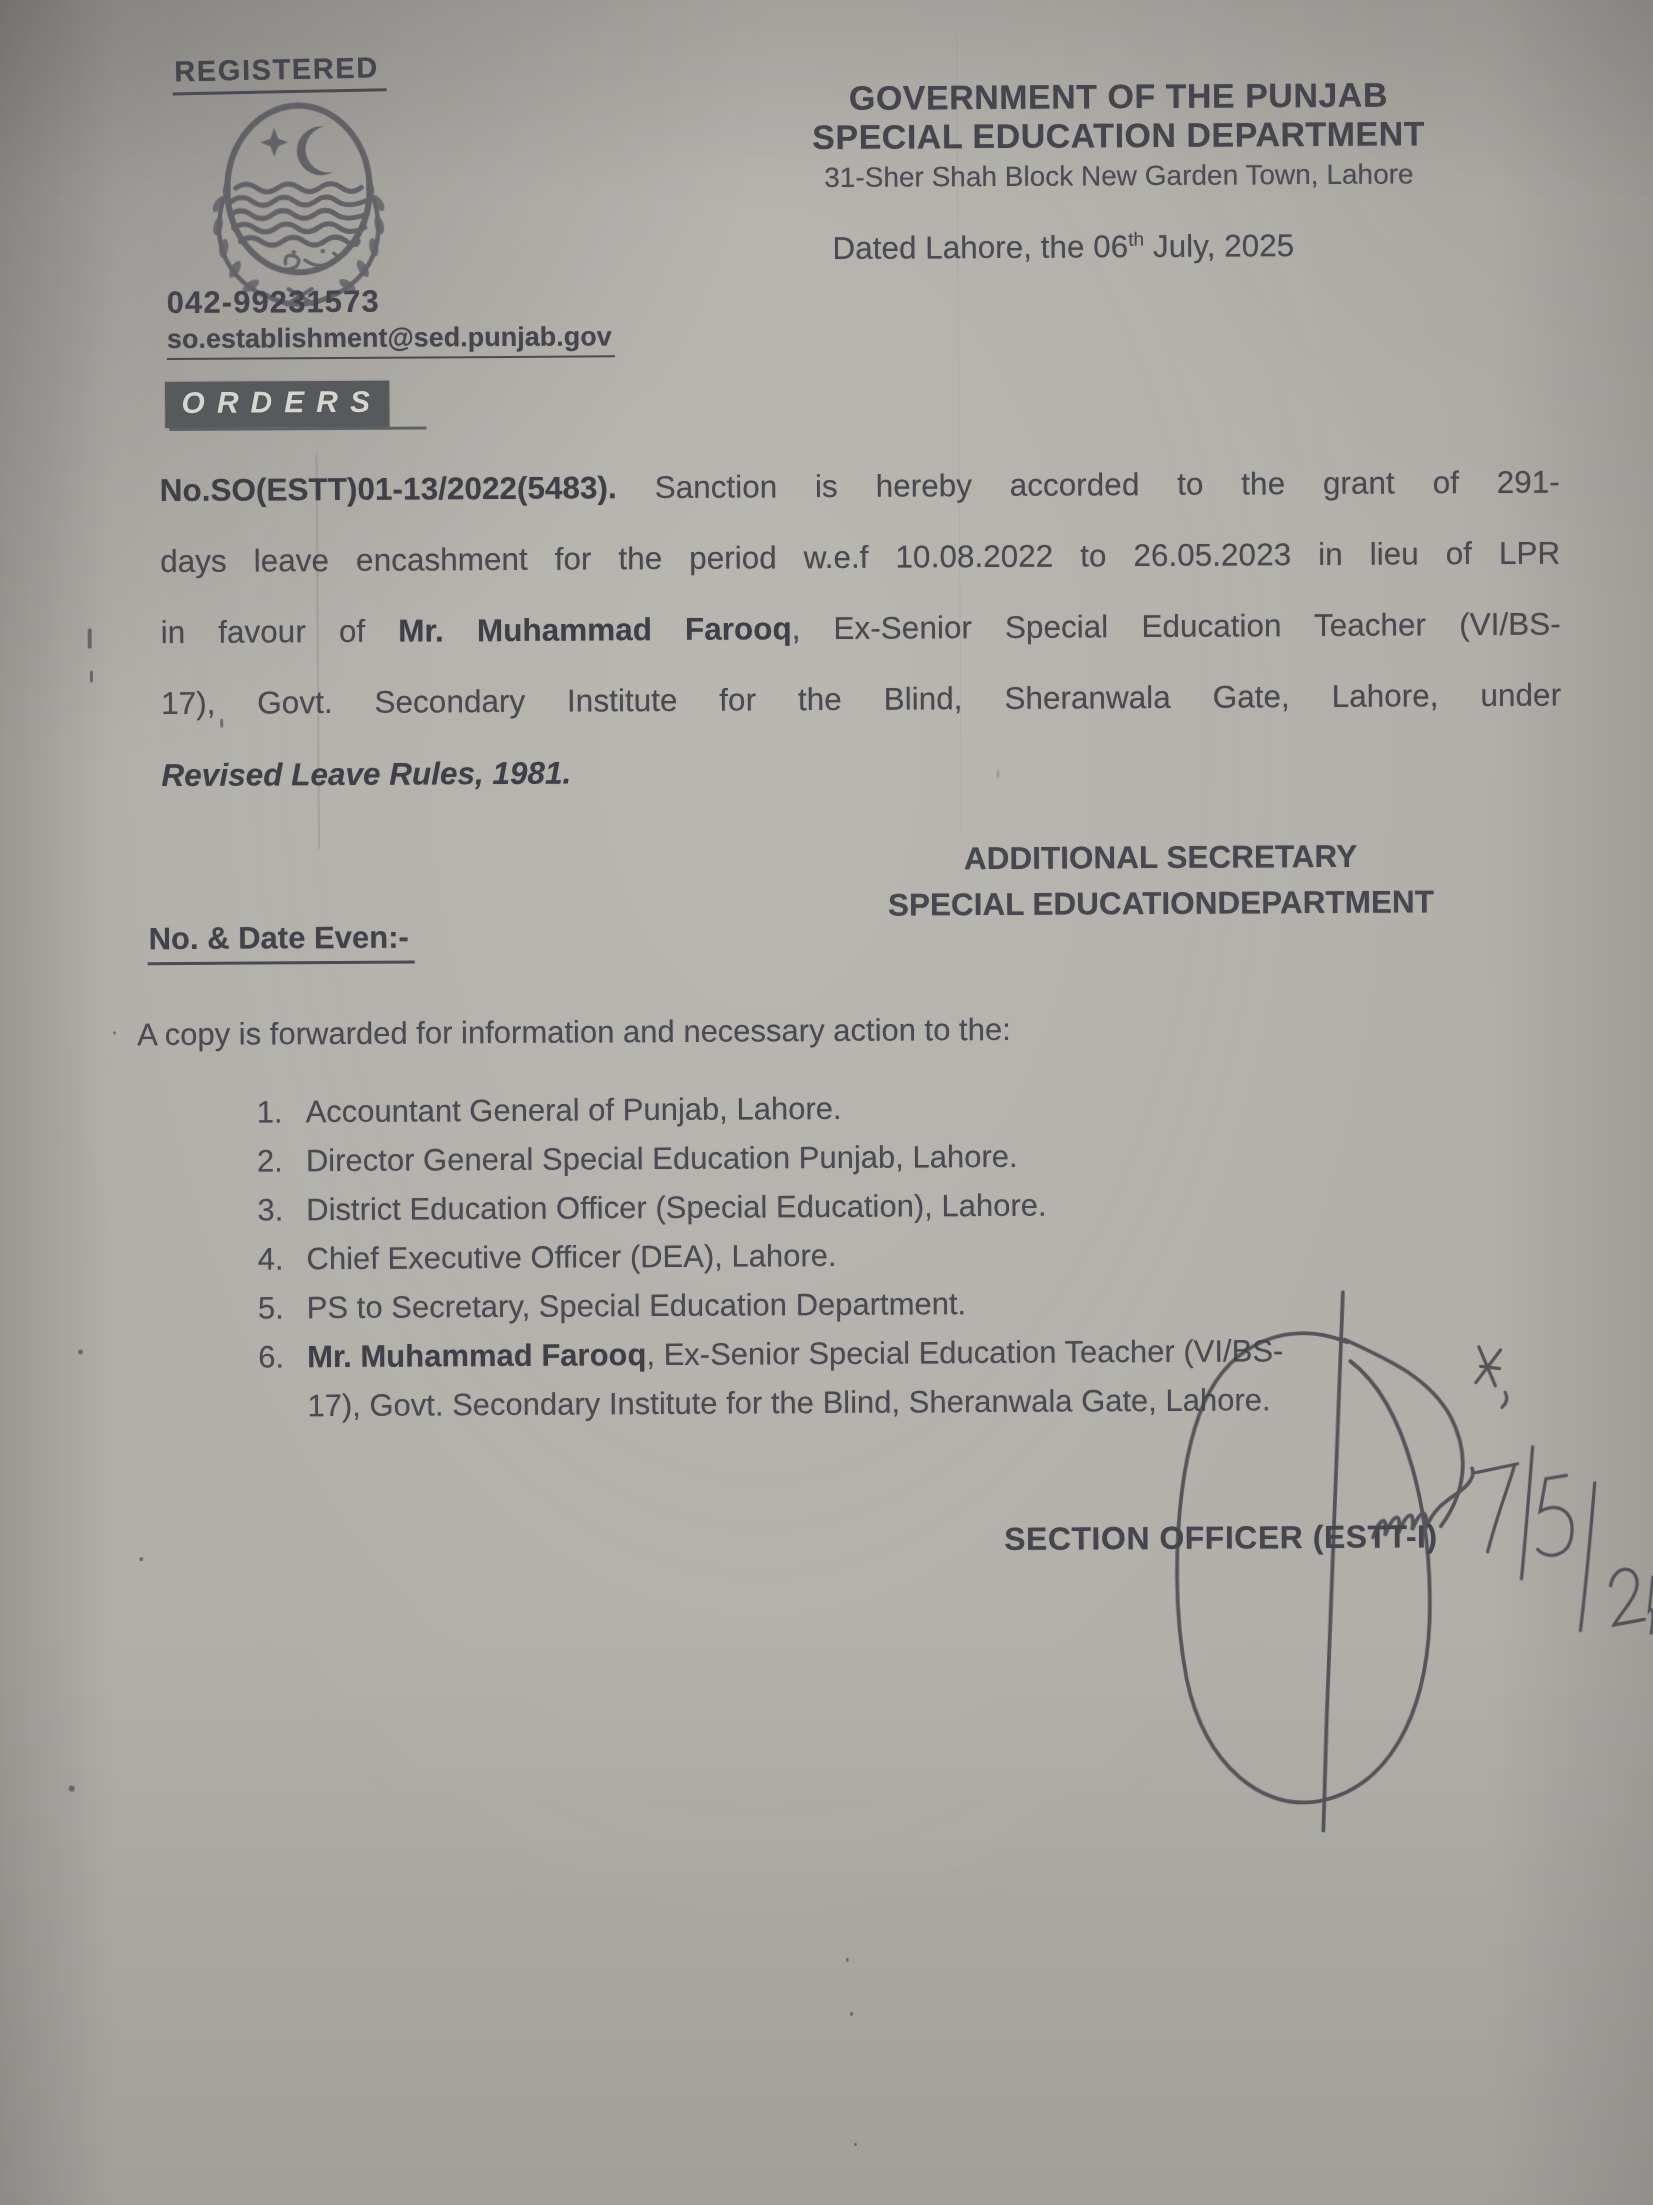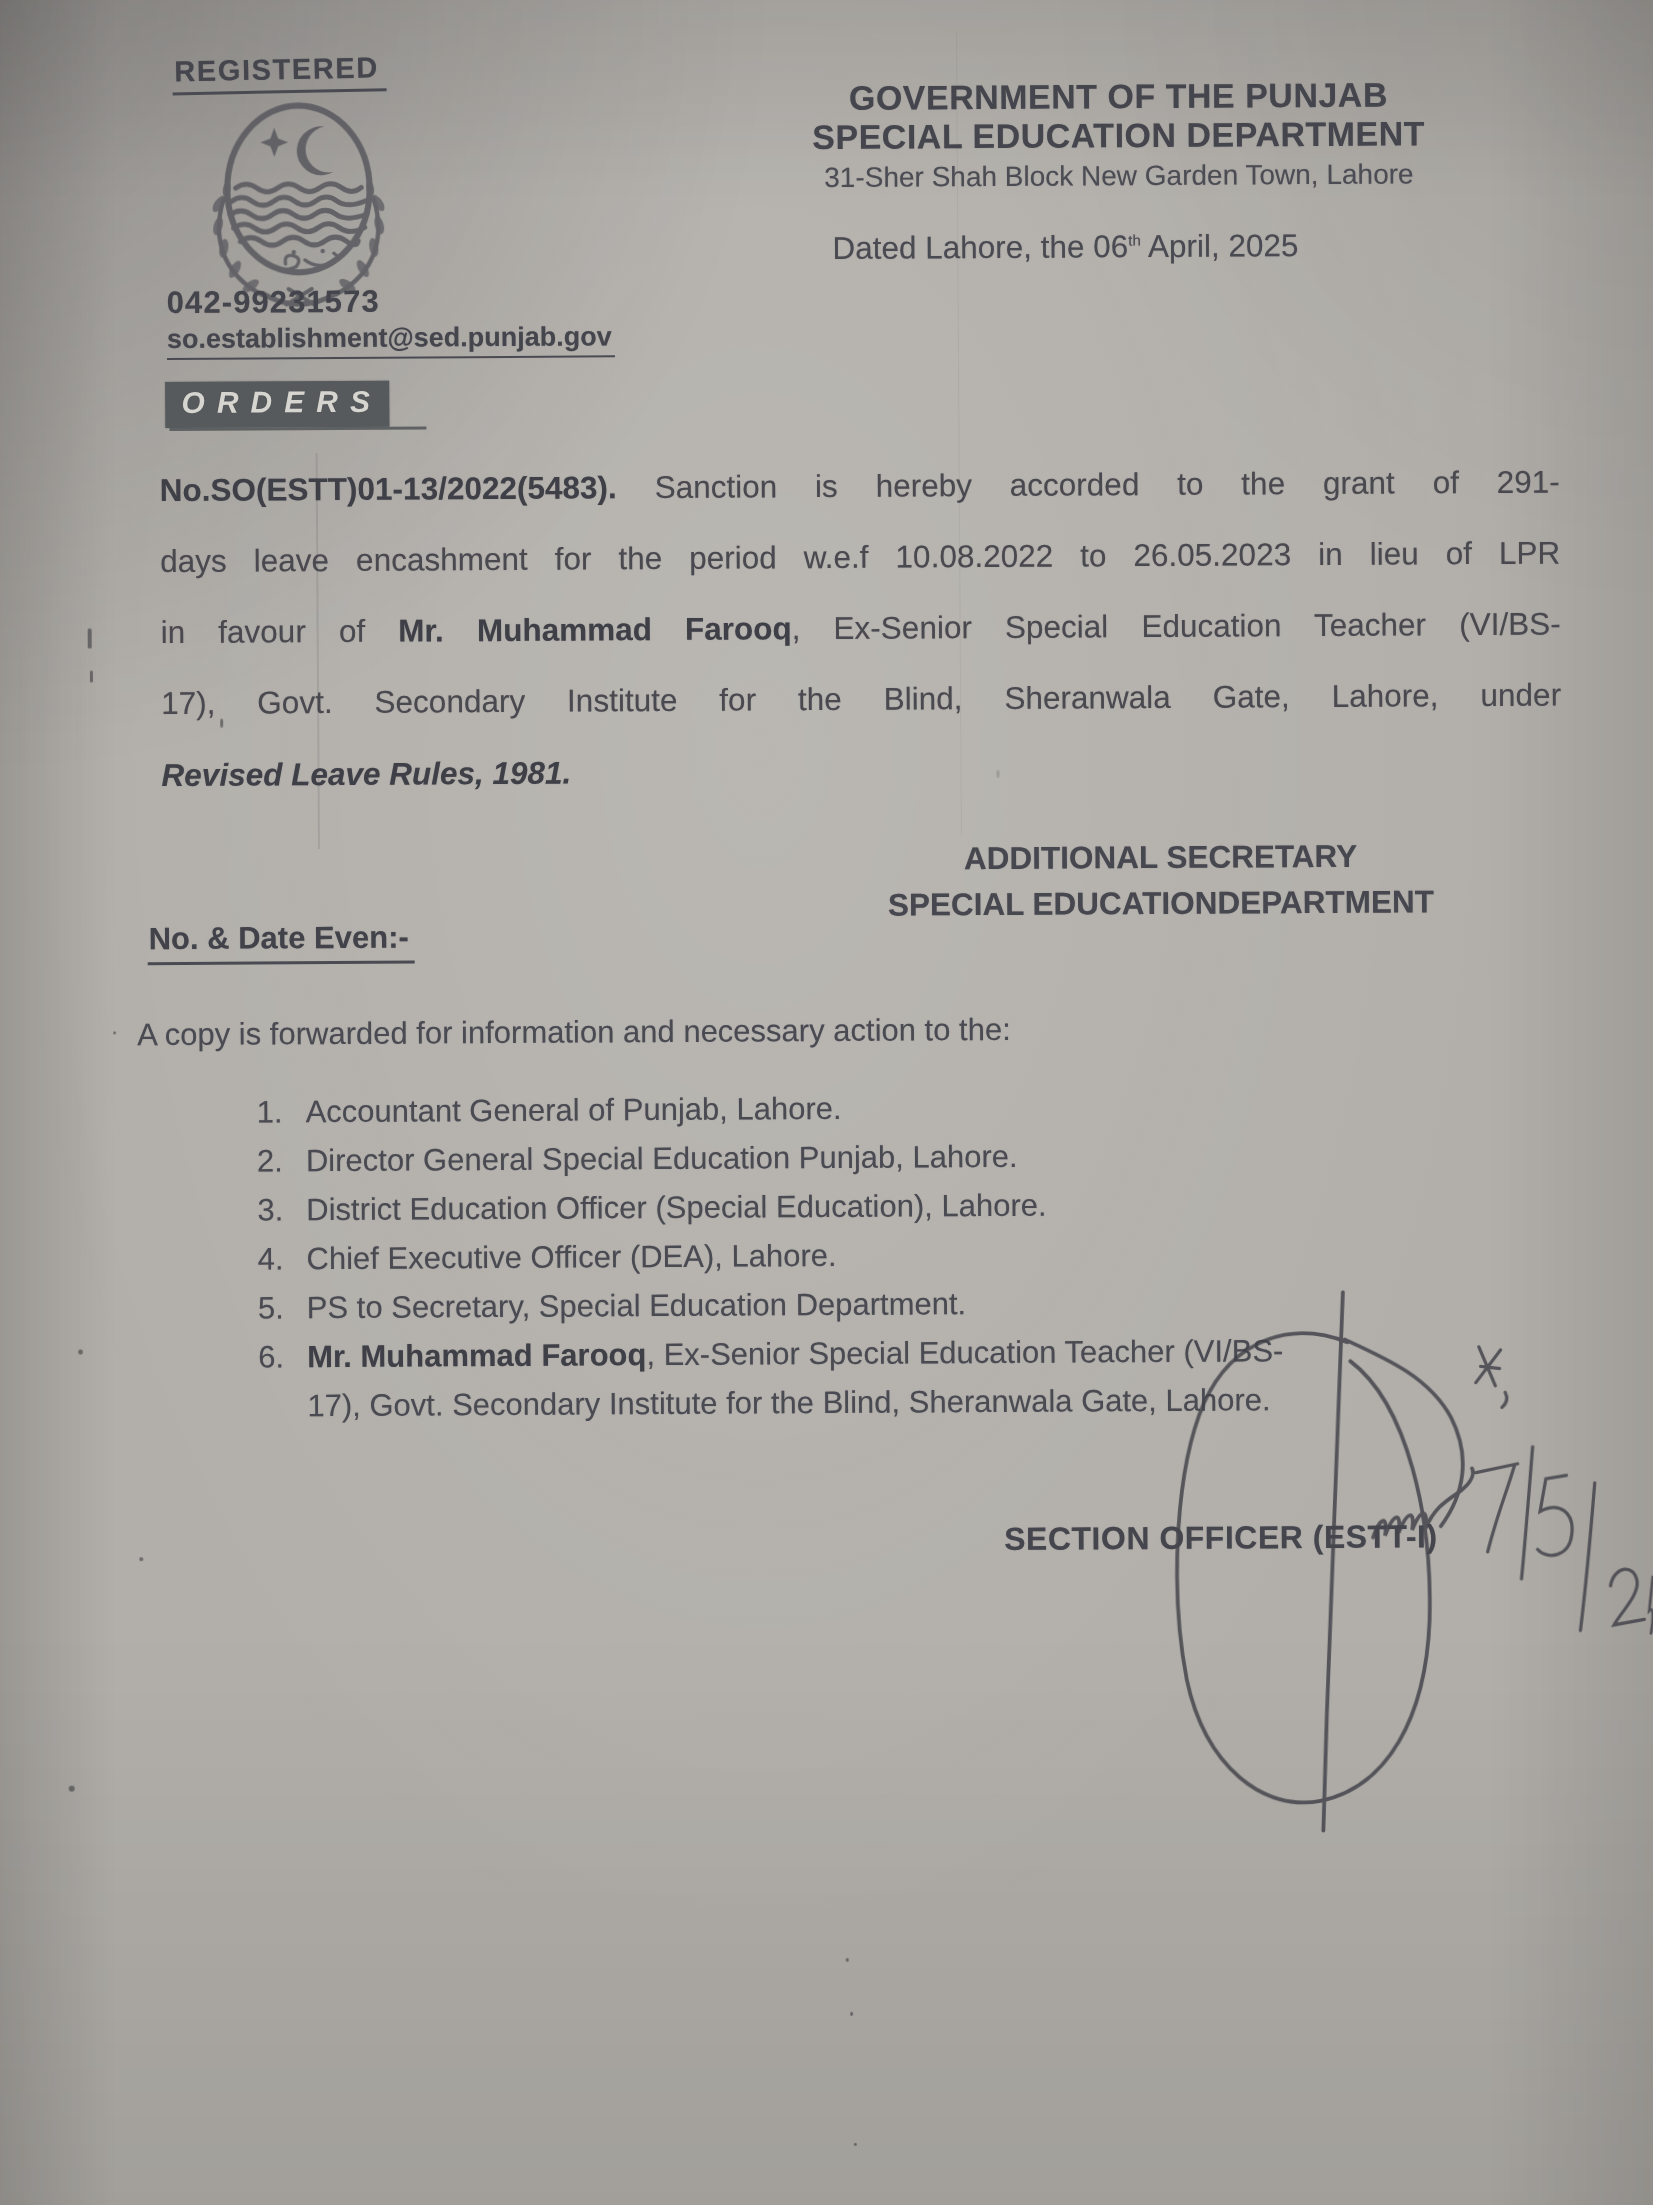--- a/index.html
+++ b/index.html
@@ -25,21 +25,21 @@
     color:#45454d; border-bottom:3.3px solid #4a4a52; padding:0 7.6px 4.3px 2.2px;
     transform:rotate(-0.8deg);
   }
   .crest { left:184px; top:90px; width:239px; height:217px; opacity:0.82; filter:blur(0.4px); }
 
   .head-block { left:744px; top:79px; width:760px; text-align:center; }
   .head-line { font-size:34px; font-weight:700; line-height:39px; color:#45454d; letter-spacing:0.5px; }
   .head-addr { font-size:28px; line-height:33px; margin-top:4.3px; color:#4c4c54; }
 
   .date-line { left:837px; top:230px; font-size:31.5px; color:#4a4a52; }
-  .date-line sup { font-size:15px; }
+  .date-line sup { font-size:19px; }
 
   .phone { left:171px; top:281px; font-size:31px; font-weight:700; letter-spacing:1.1px; color:#44444c; }
   .email { left:171px; top:320px; font-size:27px; font-weight:700; color:#45454d;
            border-bottom:2.7px solid #4a4a52; padding:0 3.3px 2.7px 0; }
 
   .orders-box {
     left:169px; top:378px; background:#565a5c; color:#d7d5d0;
     font-size:30px; font-style:italic; font-weight:700; letter-spacing:12px;
     padding:4.3px 7.6px 7.6px 16.3px; box-shadow:0 0 1.6px rgba(40,40,45,0.5);
   }
@@ -126,21 +126,21 @@
       <path d="M 196 352 L 242 380 M 238 352 L 192 380" stroke-width="7"></path>
     </g>
   </svg>
 
   <div class="abs head-block">
     <div class="head-line blurtxt">GOVERNMENT OF THE PUNJAB</div>
     <div class="head-line blurtxt">SPECIAL EDUCATION DEPARTMENT</div>
     <div class="head-addr blurtxt">31-Sher Shah Block New Garden Town, Lahore</div>
   </div>
 
-  <div class="abs date-line blurtxt"><span>Dated Lahore, the 06</span><sup>th</sup><span> April, 2025</span></div>
+  <div class="abs date-line blurtxt"><span>Dated Lahore, the 06</span><sup>th</sup><span> July, 2025</span></div>
 
   <div class="abs phone blurtxt">042-99231573</div>
   <div class="abs email blurtxt">so.establishment@sed.punjab.gov</div>
 
   <div class="abs orders-box blurtxt">ORDERS</div>
   <div class="abs orders-underline"></div>
 
   <div class="abs para blurtxt">
     <span class="bold">No.SO(ESTT)01-13/2022(5483).</span><span> Sanction is hereby accorded to the grant of 291-</span><br>
     <span>days leave encashment for the period w.e.f 10.08.2022 to 26.05.2023 in lieu of LPR</span><br>

